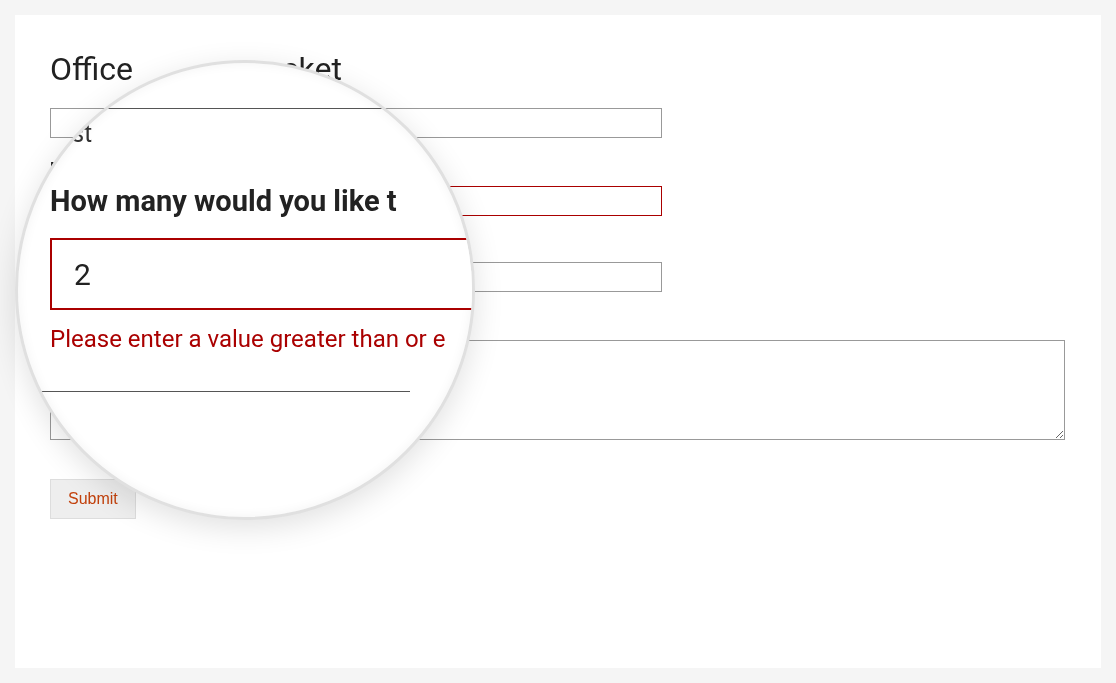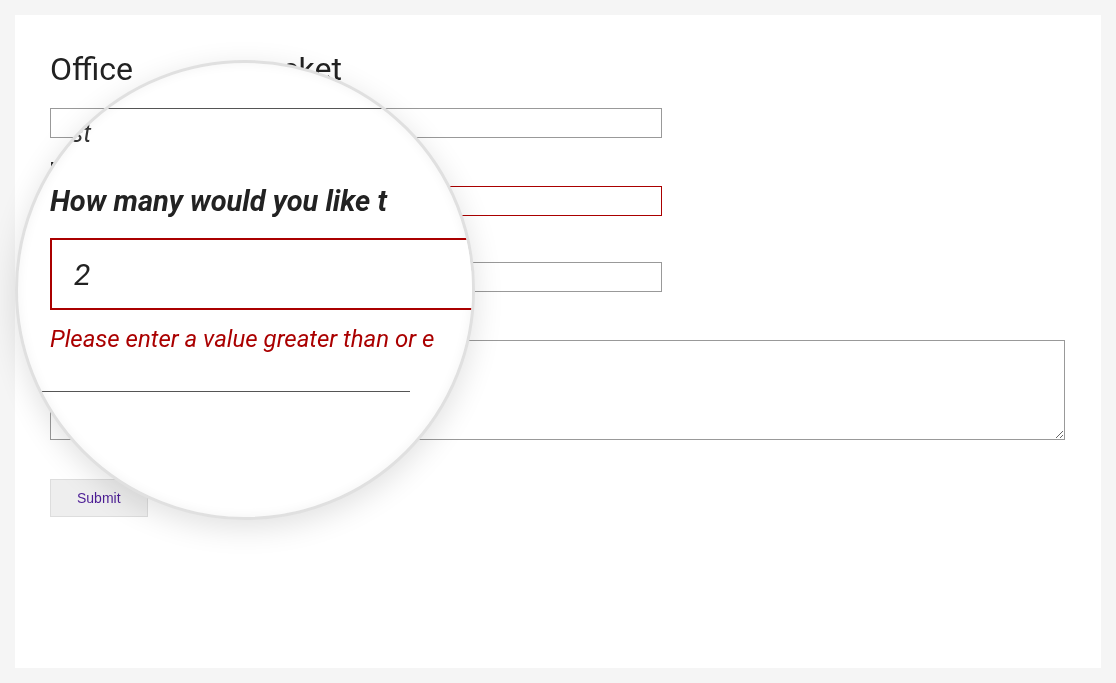--- a/index.html
+++ b/index.html
@@ -67,23 +67,23 @@
       height: 100px;
       border: 1px solid #999;
       padding: 6px 8px;
       font-size: 14px;
       resize: both;
       background: #fff;
     }
     .submit-button {
       background: #eeeeee;
       border: 1px solid #ddd;
-      padding: 10px 26px;
-      font-size: 14px;
-      color: #4c1d95;
+      padding: 10px 17px;
+      font-size: 16px;
+      color: #c2410c;
       cursor: pointer;
       margin-top: 15px;
     }
 
     
     .magnifier {
       position: absolute;
       top: 45px;
       left: 0px;
       width: 460px;
@@ -94,21 +94,20 @@
       background: #fff;
       overflow: hidden;
     }
     .magnifier-content {
       position: absolute;
       top: 0;
       left: 0;
       width: 100%;
       height: 100%;
       padding: 30px 20px 20px 32px;
-      font-style: italic;
     }
     .mag-hr-top {
       border: none;
       border-top: 1px solid #555;
       width: 420px;
       margin-left: -20px;
       margin-top: 15px;
     }
     .mag-sublabel {
       font-size: 25px;

